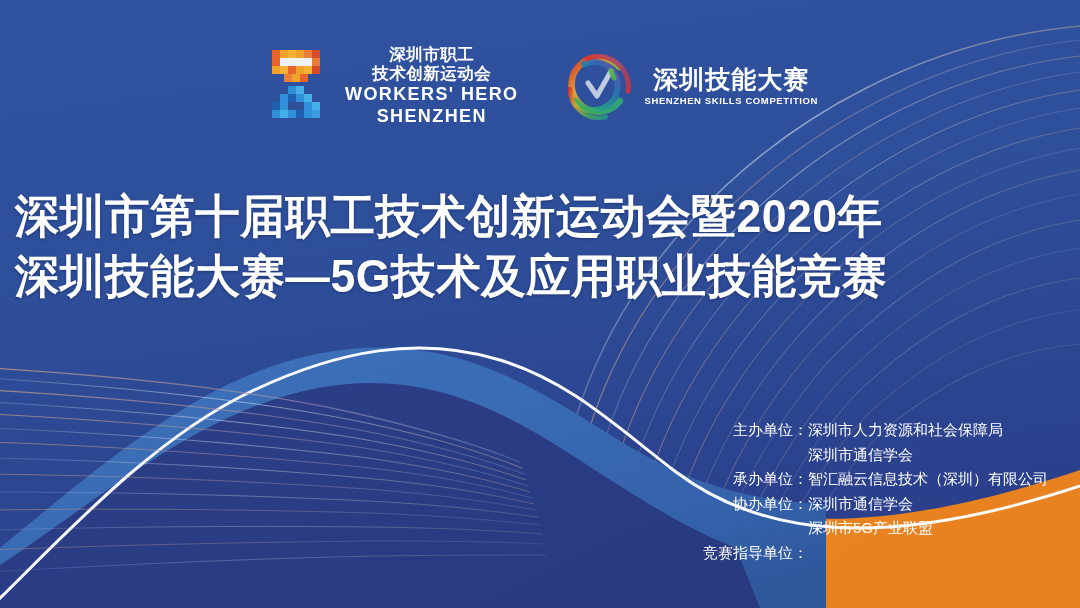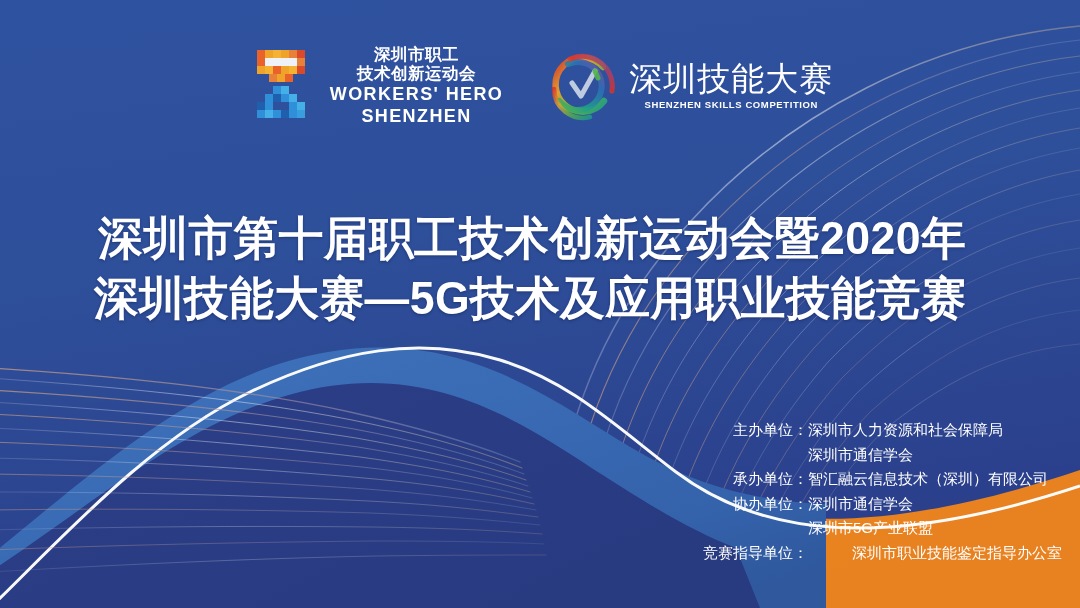--- a/index.html
+++ b/index.html
@@ -70,42 +70,41 @@
     margin-top: 2px;
   }
   .logo-text-b {
     display: flex;
     flex-direction: column;
     align-items: center;
     color: #ffffff;
     line-height: 1.05;
   }
   .logo-text-b .cn {
-    font-size: 33px;
-    font-weight: normal;
+    font-size: 25px;
+    font-weight: bold;
     letter-spacing: 1px;
     white-space: nowrap;
   }
   .logo-text-b .en {
     font-size: 9.5px;
     font-weight: bold;
     letter-spacing: 0.6px;
     white-space: nowrap;
     margin-top: 3px;
   }
 
   
   .title-block {
     position: absolute;
     top: 186px;
     left: 0;
     width: 981px;
-    text-align: right;
+    text-align: left;
     z-index: 6;
-    margin-top: 22px;
   }
   .title-line {
     color: #ffffff;
     font-size: 46px;
     font-weight: bold;
     line-height: 60px;
     letter-spacing: 0.5px;
     white-space: nowrap;
     transform: scaleX(0.97);
     text-shadow: 0 1px 3px rgba(10,25,70,0.45);
@@ -358,17 +357,16 @@
     <div class="org-row">
       <span class="org-label w-pad">协办单位：</span>
       <span class="org-value">深圳市通信学会</span>
     </div>
     <div class="org-row indent">
       <span class="org-label w-pad"></span>
       <span class="org-value">深圳市5G产业联盟</span>
     </div>
     <div class="org-row last">
       <span class="org-label">竞赛指导单位：</span>
-      <span class="org-value">深圳市职业技能鉴定指导办公室</span>
     </div>
   </div>
 
 </div>
 
 </body></html>

